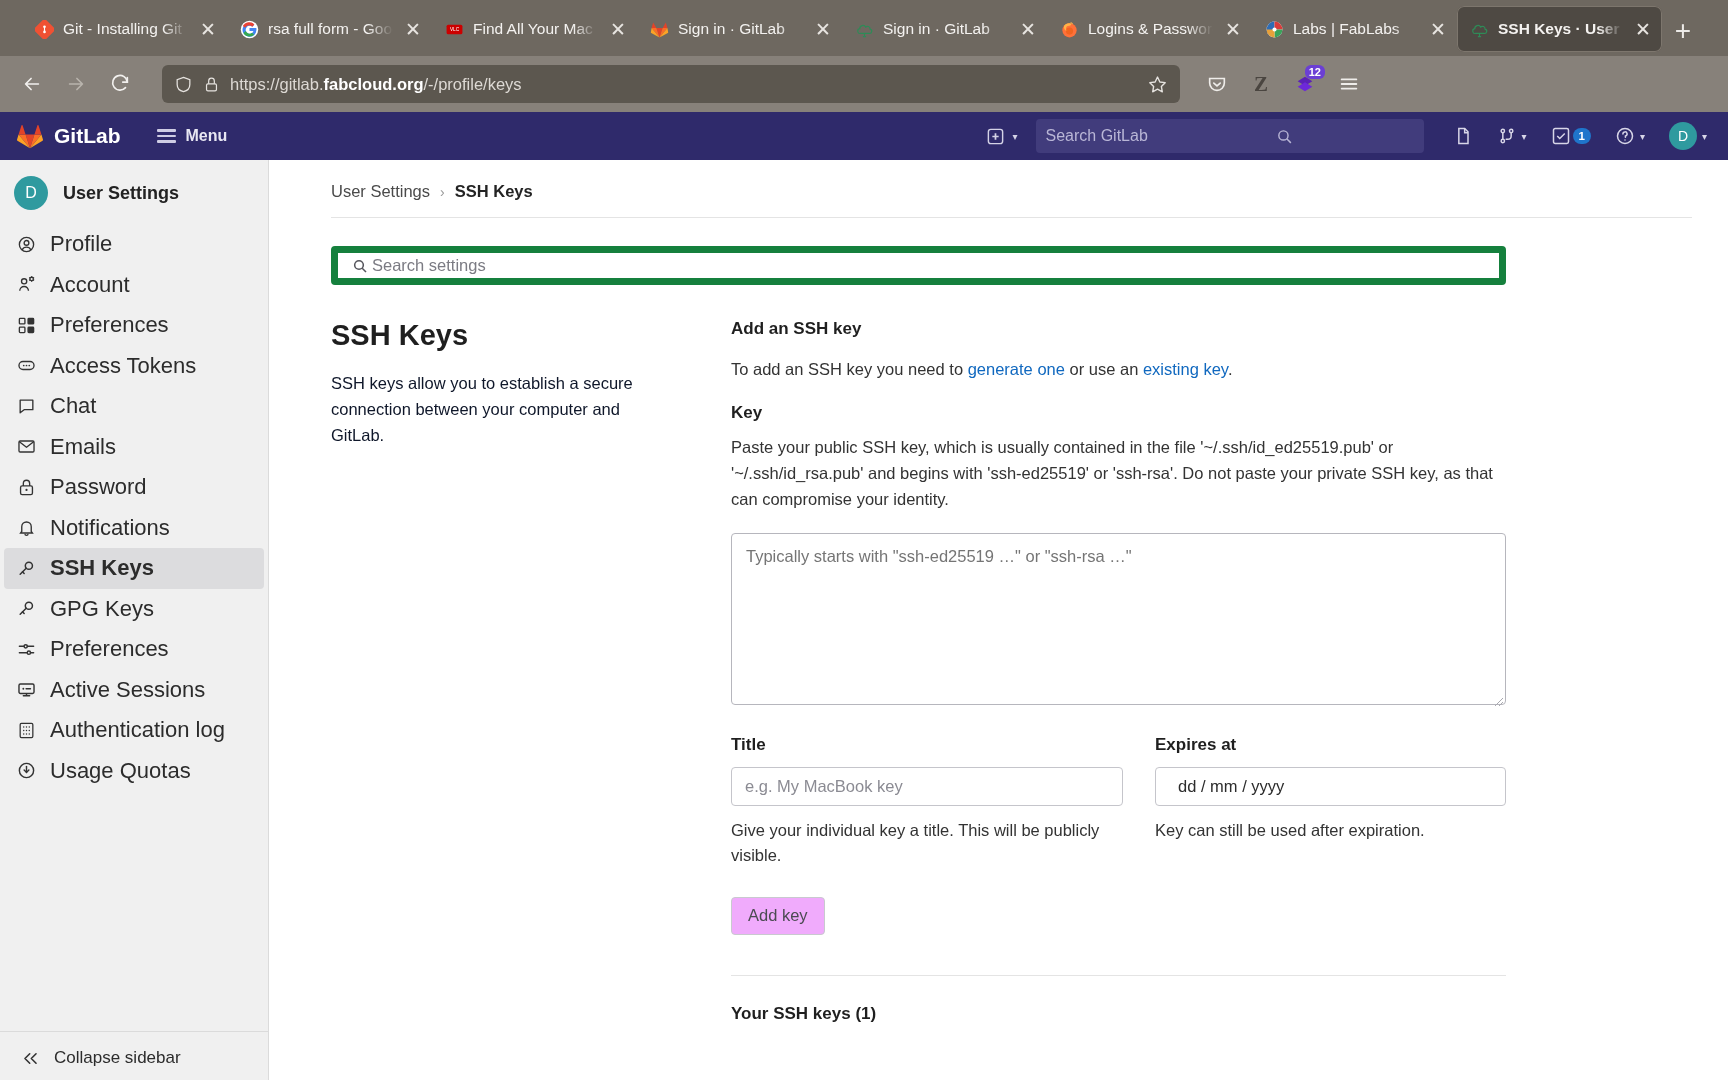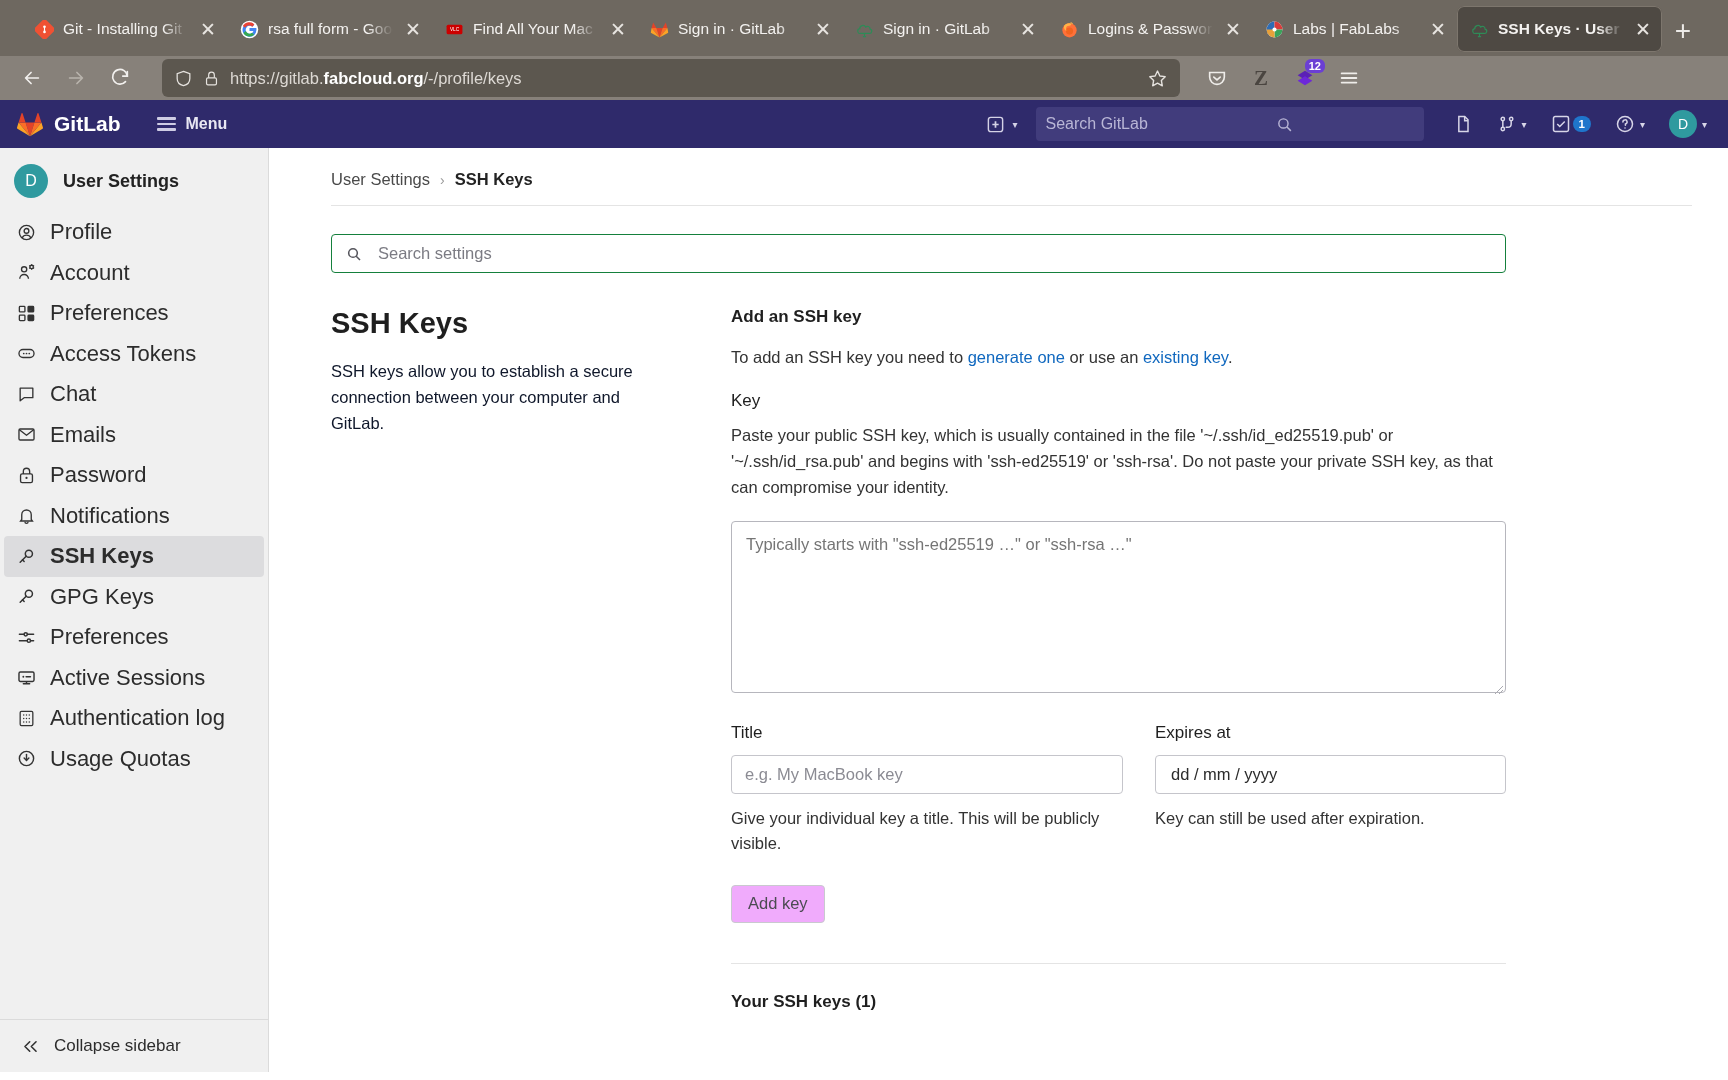--- a/index.html
+++ b/index.html
@@ -60,21 +60,21 @@
     font-size: 19px; color: #e8e5e1; line-height: 1;
   }
   .newtab-btn {
     width: 42px; height: 42px;
     display: flex; align-items: center; justify-content: center;
     color: #eceae7; font-size: 28px; font-weight: 300;
     margin-bottom: 4px;
   }
 
   .browser-navbar {
-    height: 44px;
+    height: 56px;
     background: #87817a;
     display: flex;
     align-items: center;
     padding: 0 12px;
     gap: 4px;
   }
   .nav-btn {
     width: 40px; height: 38px;
     display: flex; align-items: center; justify-content: center;
     color: #f2f0ee;
@@ -234,24 +234,24 @@
     font-size: 16.5px; color: #4a4a4a;
     padding-bottom: 16px;
     border-bottom: 1px solid #e4e4e4;
   }
   .breadcrumb .sep { color: #9a9a9a; font-size: 14px; }
   .breadcrumb .current { font-weight: bold; color: #232323; }
 
   .settings-search {
     margin-top: 28px;
     height: 39px;
-    border: 1px solid #15803d;
+    border: 7px solid #15803d;
     border-radius: 4px;
     display: flex; align-items: center;
-    gap: 16px;
+    gap: 4px;
     padding: 0 14px;
     color: #7b7b83;
     font-size: 16.5px;
     max-width: 1175px;
   }
 
   .content-cols {
     display: flex;
     margin-top: 34px;
     gap: 0;
@@ -260,21 +260,21 @@
   .col-left { width: 400px; flex: 0 0 400px; padding-right: 60px; }
   .col-right { flex: 1 1 auto; }
 
   .h1 { font-size: 29px; font-weight: bold; color: #1f1f1f; margin: 0 0 18px 0; }
   .lead { font-size: 16.5px; line-height: 1.58; color: #0f172a; margin: 0; }
 
   .h2 { font-size: 17px; font-weight: bold; color: #1f1f1f; margin: 0 0 18px 0; }
   .para { font-size: 16.5px; line-height: 1.57; color: #333; margin: 0 0 20px 0; }
   .link { color: #1068bf; }
 
-  .field-label { font-size: 17px; font-weight: normal; color: #1f1f1f; margin-bottom: 12px; }
+  .field-label { font-size: 17px; font-weight: bold; color: #1f1f1f; margin-bottom: 12px; }
 
   .key-textarea {
     width: 100%;
     height: 172px;
     border: 1px solid #b6b6bd;
     border-radius: 4px;
     padding: 13px 14px;
     font-size: 16.5px;
     color: #8b8b93;
     resize: none;
@@ -303,21 +303,21 @@
     color: #2c2c2c;
     background: #fff;
     font-family: "Liberation Sans", sans-serif;
   }
   .text-input::placeholder { color: #8b8b93; }
   .date-input {
     width: 100%;
     height: 39px;
     border: 1px solid #c5c5cb;
     border-radius: 4px;
-    padding: 0 15px;
+    padding: 0 22px;
     font-size: 16.5px;
     color: #2c2c2c;
     background: #fff;
     display: flex; align-items: center;
     font-family: "Liberation Sans", sans-serif;
   }
   .date-ph { color: #2c2c2c; }
   .helper {
     font-size: 16.5px;
     line-height: 1.55;

